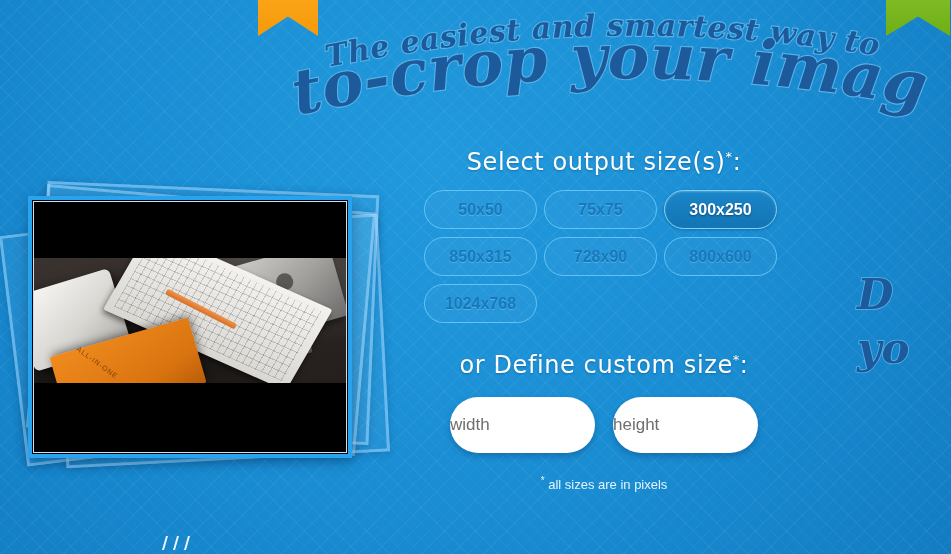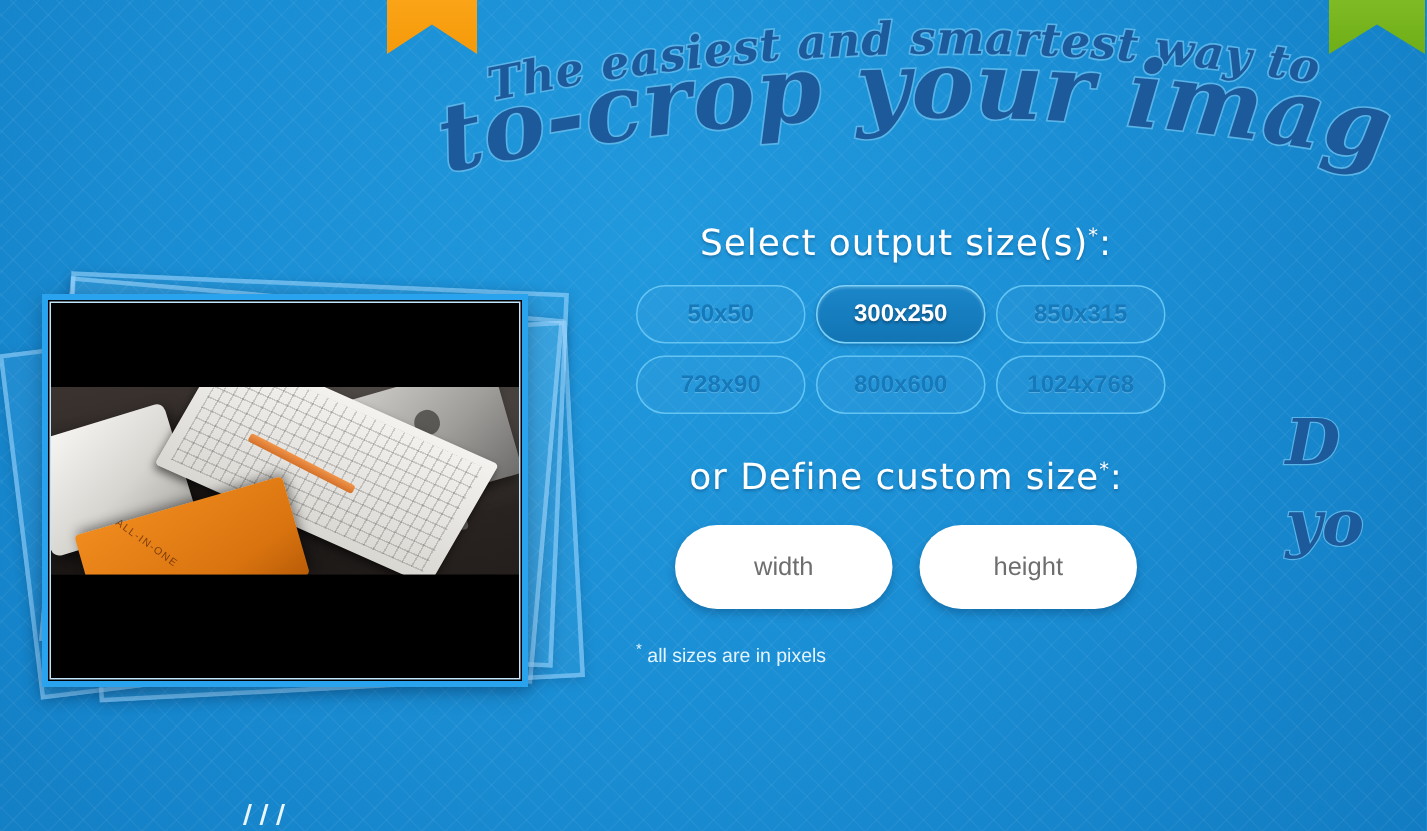--- a/index.html
+++ b/index.html
@@ -263,31 +263,31 @@
     display: flex;
     gap: 18px;
     justify-content: center;
   }
   .pill-input {
     width: 145px;
     height: 56px;
     border-radius: 28px;
     border: none;
     background: #ffffff;
-    text-align: center;
+    text-align: left;
     font-size: 17px;
     color: #5d5d5d;
     font-family: "Liberation Sans", sans-serif;
     box-shadow: 0 3px 6px rgba(0,40,80,.3);
   }
   .pill-input::placeholder { color: #6e6e6e; opacity: 1; }
 
   .footnote {
     margin-top: 22px;
-    text-align: left;
+    text-align: center;
     font-size: 13px;
     color: #e4f4ff;
   }
   .footnote sup { font-size: 10px; }
 
   
   .slashes {
     position: absolute;
     left: 164px;
     bottom: 4px;
@@ -354,20 +354,21 @@
   </div>
 
   <div class="panel">
 
     <div class="script-label">
       <span>Select output size(s)</span><sup>*</sup><span>:</span>
     </div>
 
     <div class="size-grid">
       <div class="size-btn">50x50</div>
+      <div class="size-btn">75x75</div>
       <div class="size-btn selected">300x250</div>
       <div class="size-btn">850x315</div>
       <div class="size-btn">728x90</div>
       <div class="size-btn">800x600</div>
       <div class="size-btn">1024x768</div>
     </div>
 
     <div class="script-label custom-label">
       <span>or Define custom size</span><sup>*</sup><span>:</span>
     </div>

